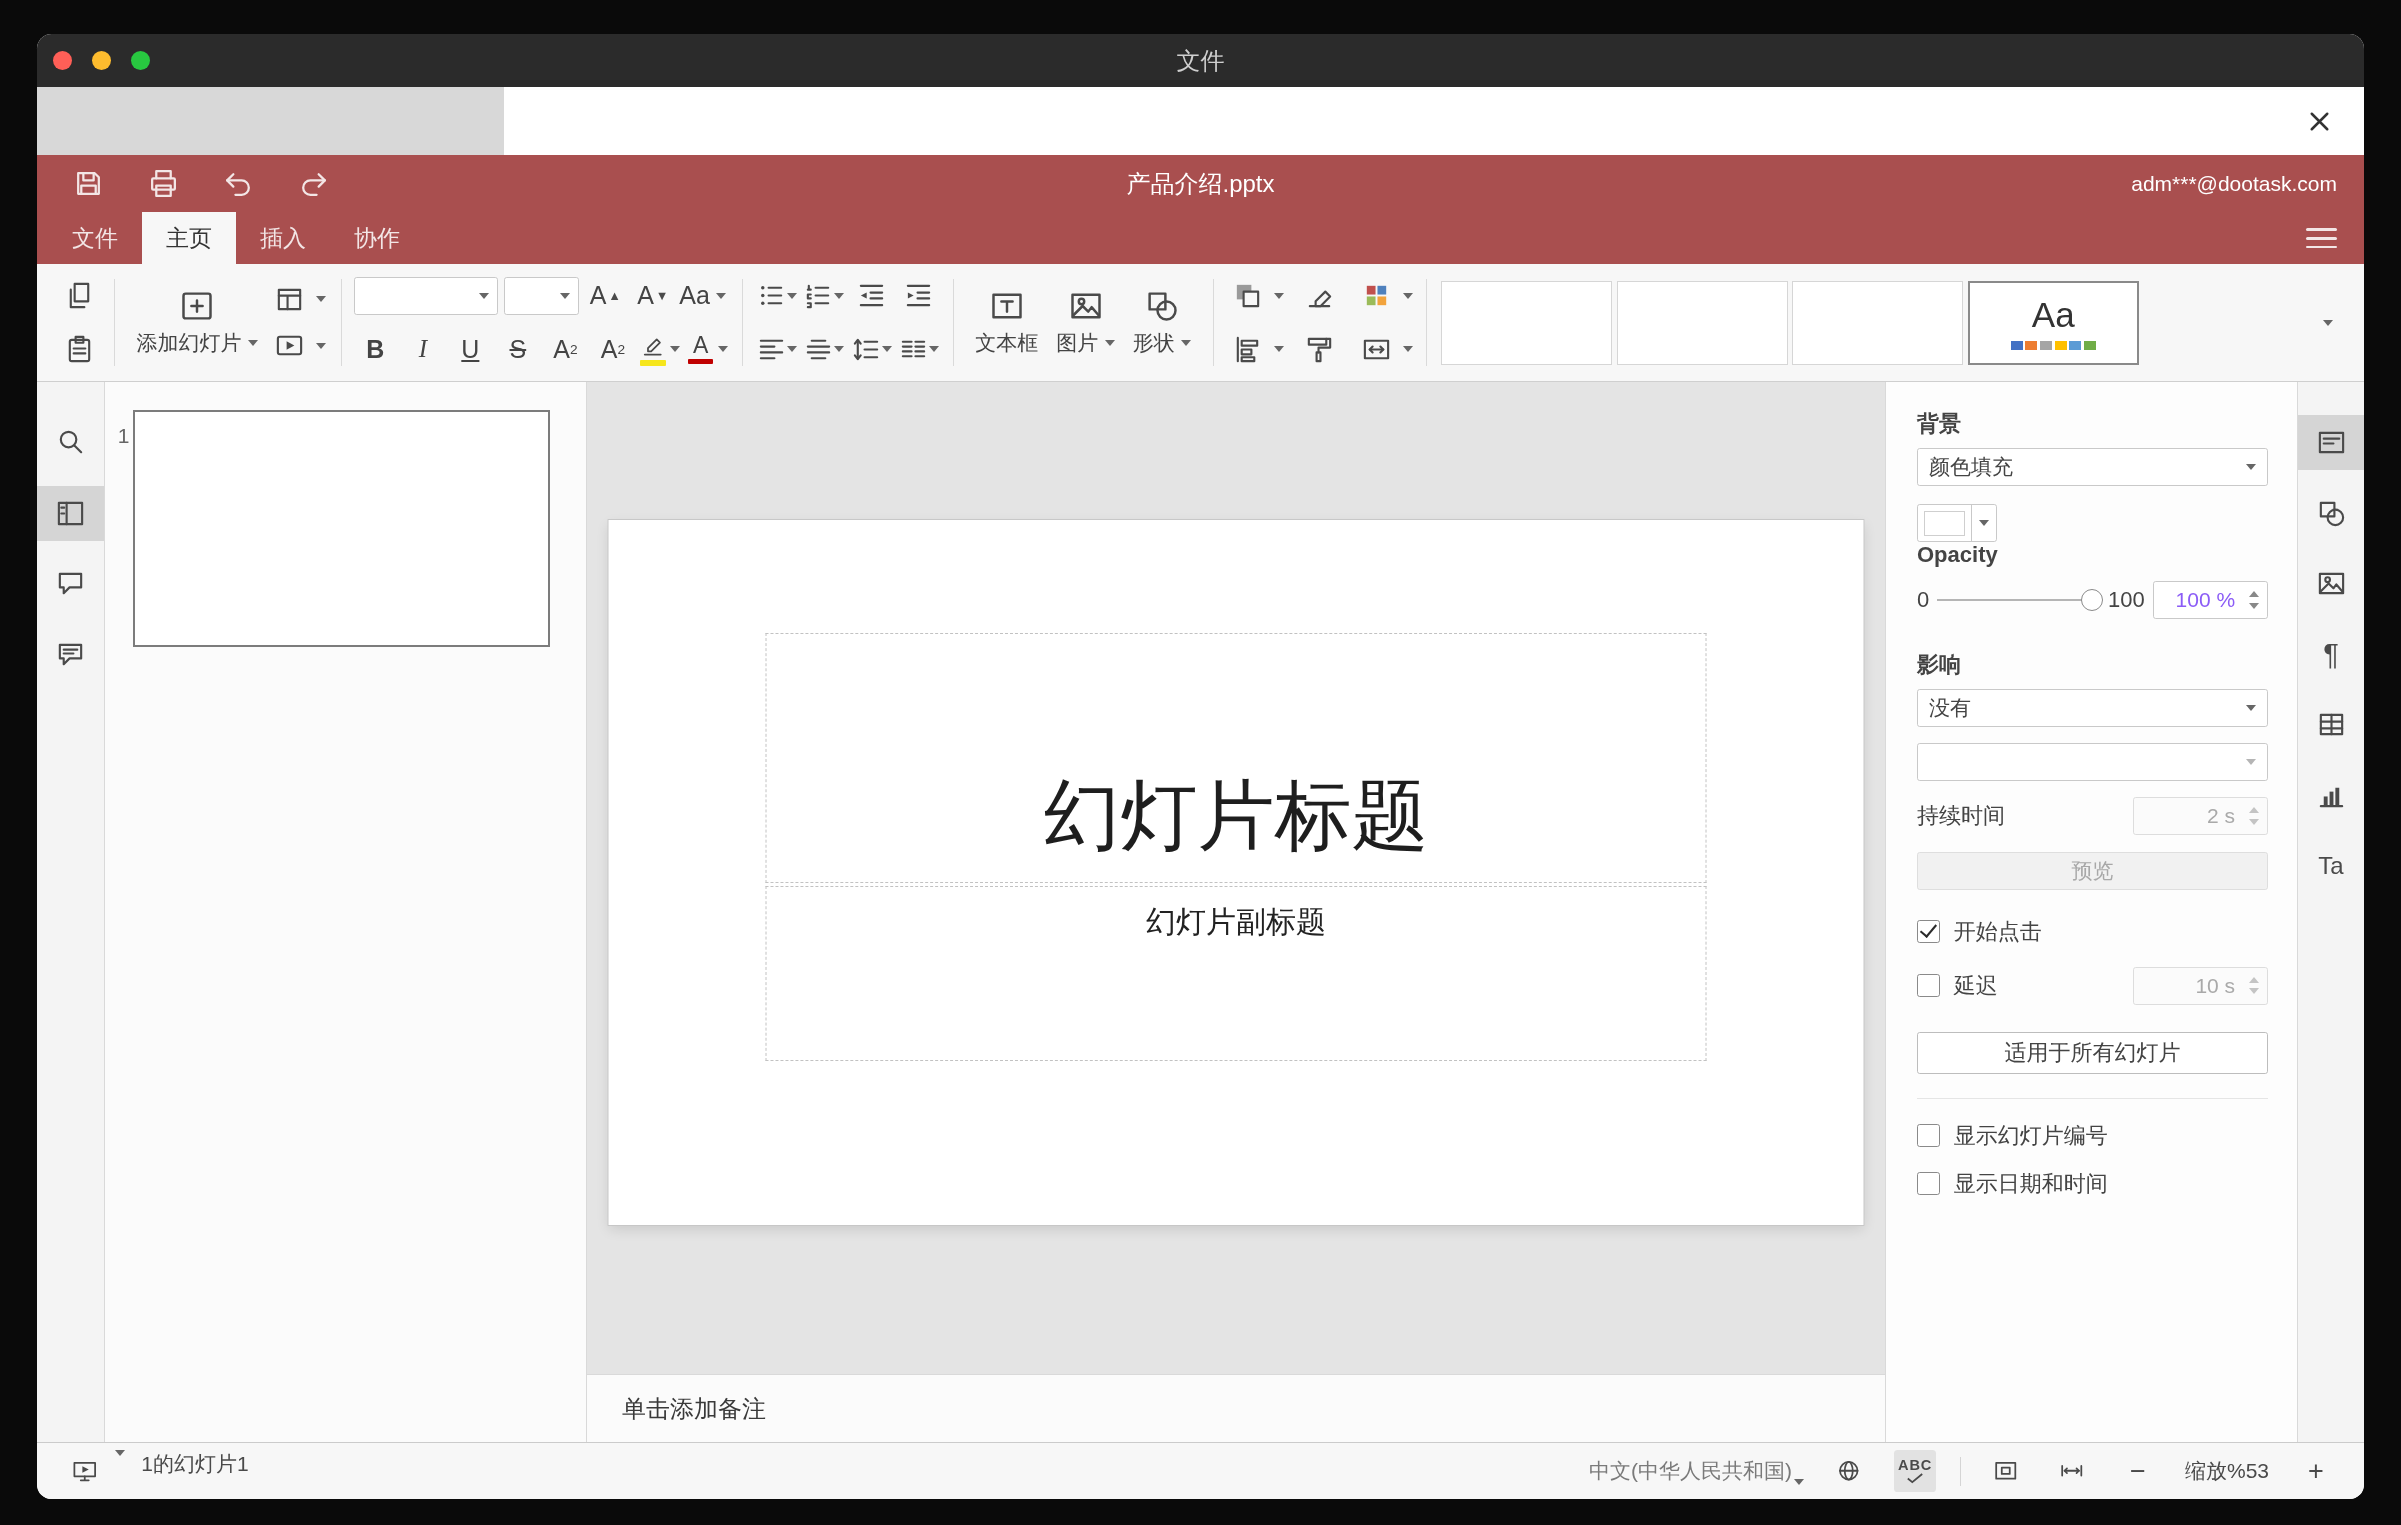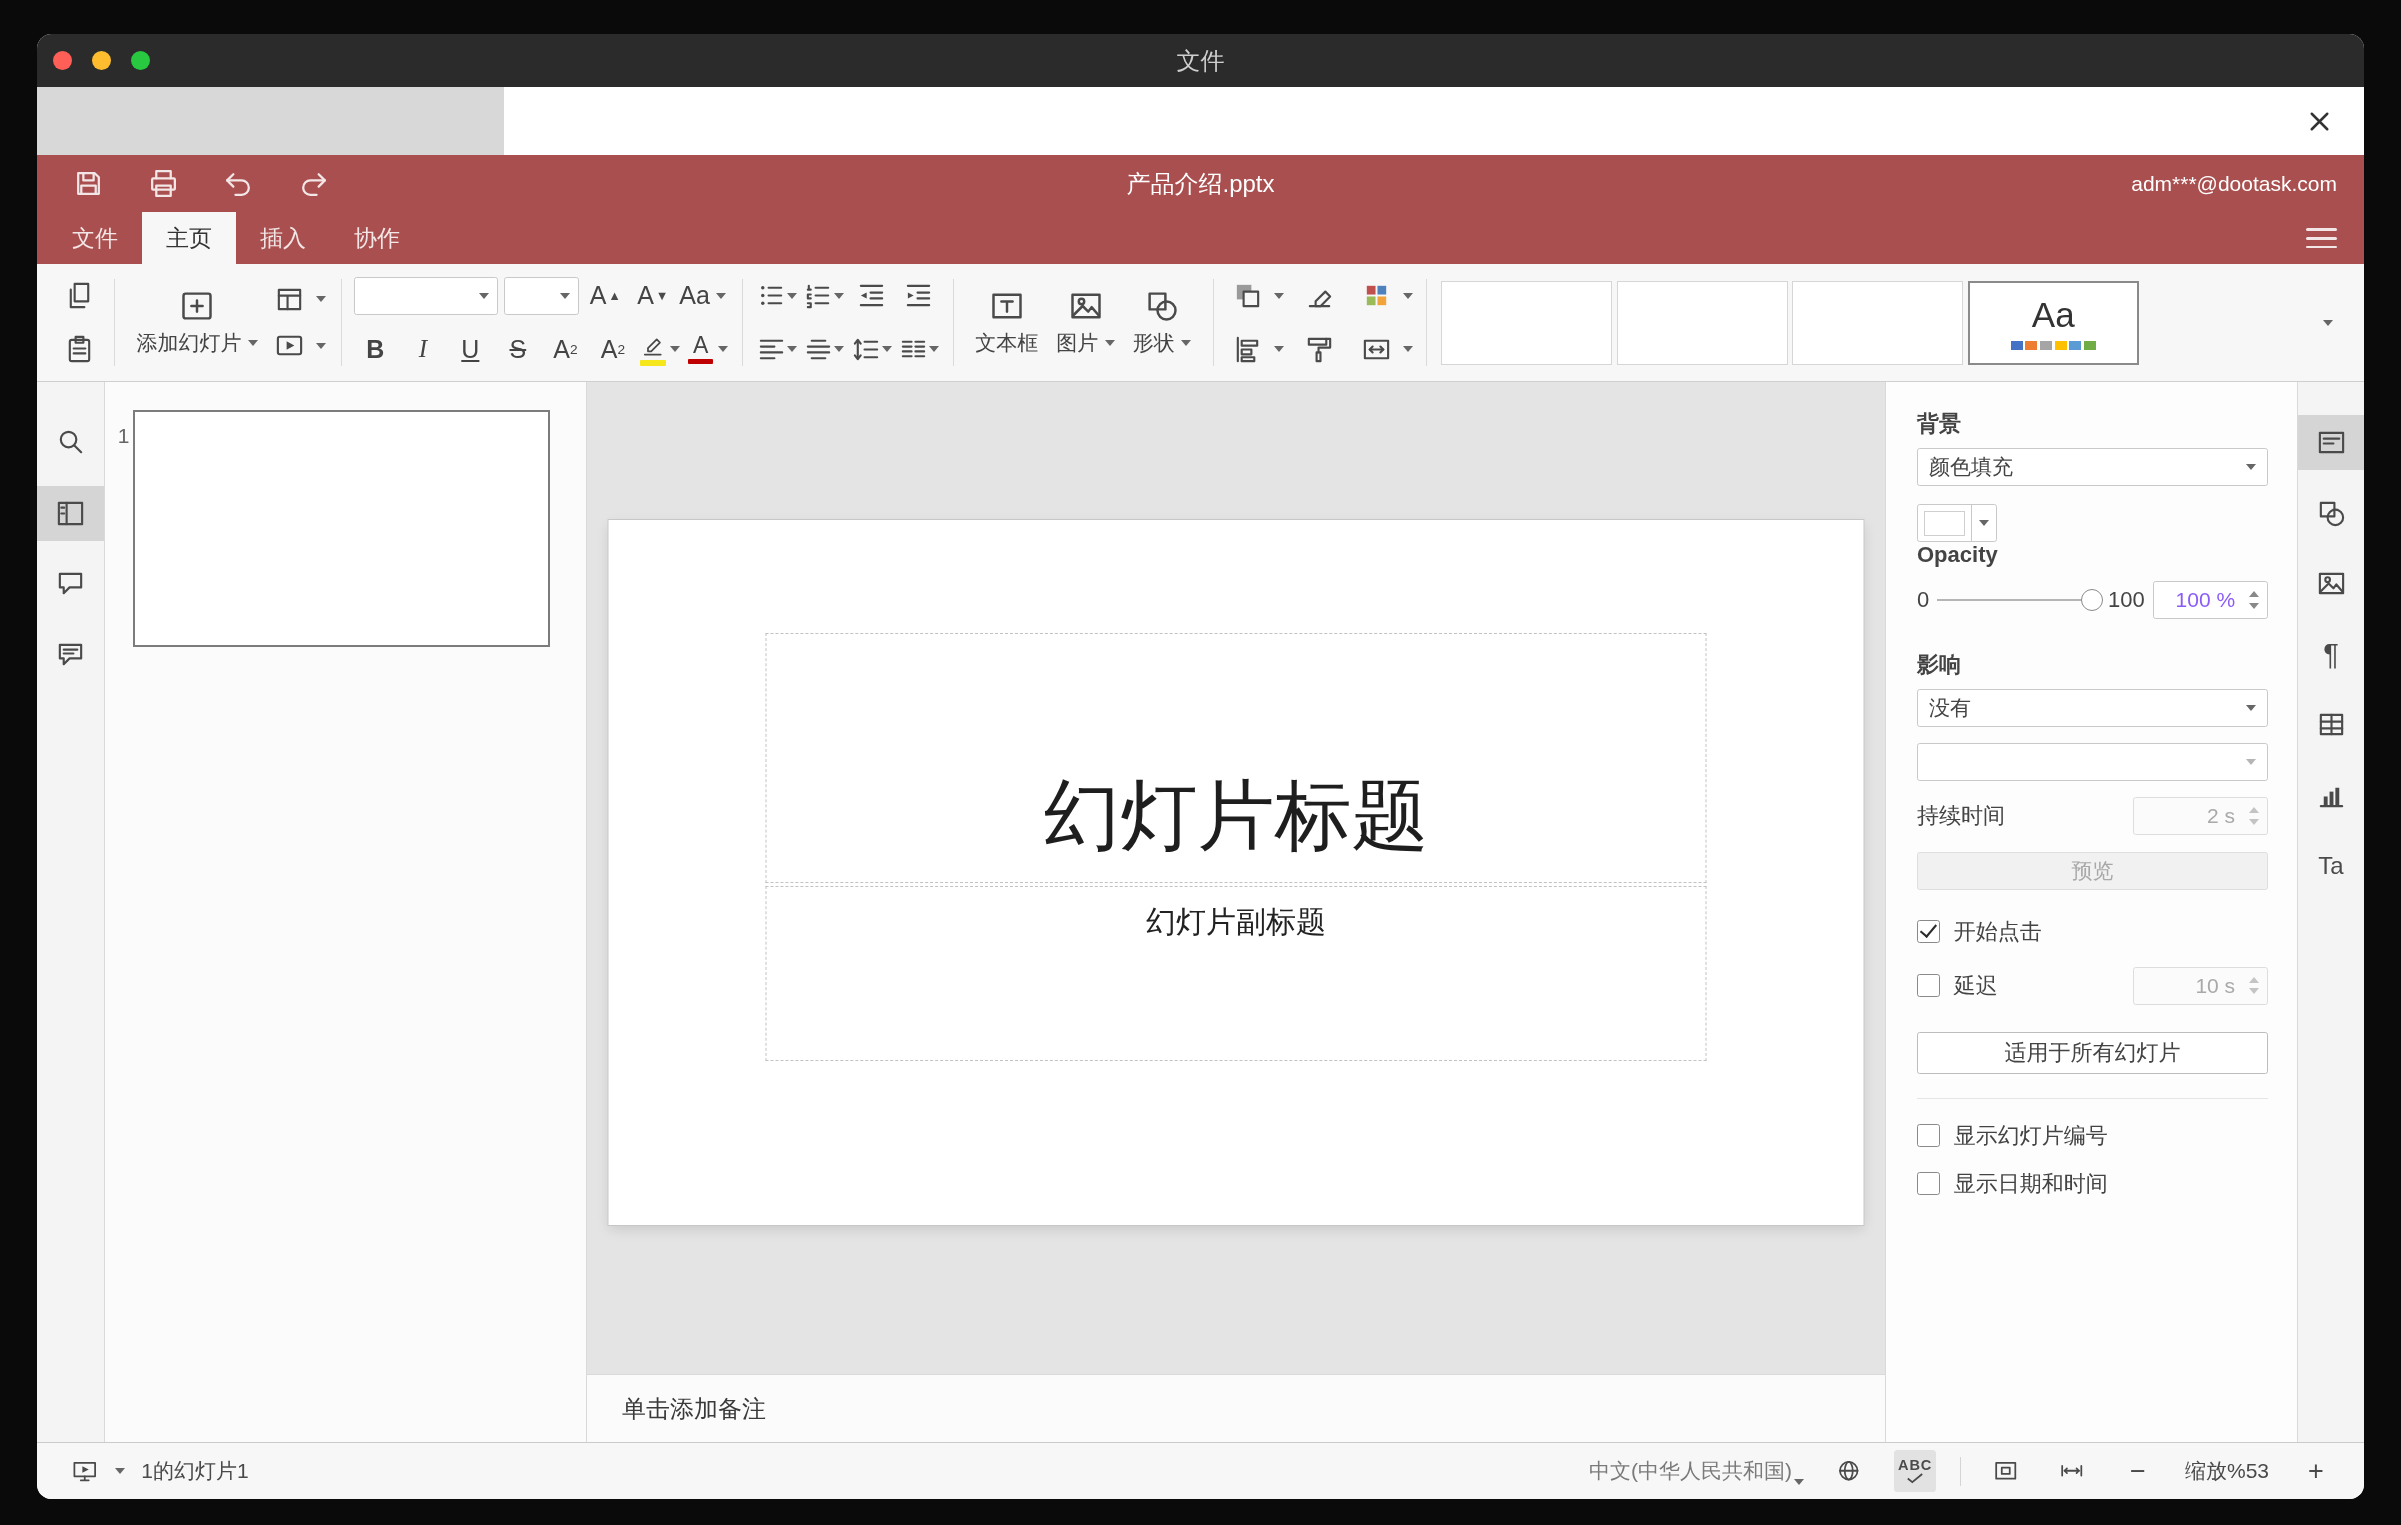--- a/index.html
+++ b/index.html
@@ -98,21 +98,21 @@
   .ar-dn { width:0; height:0; border-left:5.5px solid transparent; border-right:5.5px solid transparent; border-top:6.4px solid #888; }
   .btn-preview { height:38px; margin-top:16.4px; background:#f1f1f1; border:0.9px solid #dedede; border-radius:2.7px; color:#a8a8a8; font-size:21px; display:flex; align-items:center; justify-content:center; }
   .cbrow { display:flex; align-items:center; gap:13.7px; font-size:22px; color:#444; }
   .cb { width:23px; height:23px; border:1.8px solid #8a8a8a; border-radius:2.7px; background:#fff; position:relative; flex:0 0 auto; }
   .cb.checked::after { content:""; position:absolute; left:5.5px; top:0px; width:7.3px; height:13.7px; border-right:2.7px solid #2b2b2b; border-bottom:2.7px solid #2b2b2b; transform:rotate(40deg); }
   .btn-apply { height:42px; margin-top:27px; background:#fff; border:0.9px solid #bdbdbd; border-radius:2.7px; color:#444; font-size:22px; display:flex; align-items:center; justify-content:center; }
   .hline { border-top:0.9px solid #e5e5e5; margin:24px 0 22px 0; }
 
   
   .statusbar { height:57px; background:#f7f7f7; border-top:0.9px solid #cbcbcb; display:flex; align-items:center; padding:0 27px; gap:20px; font-size:21px; color:#4a4a4a; flex:0 0 auto; }
-  .sb-left { display:flex; align-items:center; gap:9px; }
+  .sb-left { display:flex; align-items:flex-start; gap:9px; }
   .sb-right { margin-left:auto; display:flex; align-items:center; gap:24px; }
   .sb-tile { width:42px; height:42px; display:flex; flex-direction:column; align-items:center; justify-content:center; border-radius:3.6px; }
   .sb-tile.toggled { background:#e2e2e2; }
   .vsep { width:0.9px; height:29px; background:#d5d5d5; }
   .spell-abc { font-size:14.6px; font-weight:700; letter-spacing:0.9px; color:#4a4a4a; line-height:1; }
   .zoomtxt { min-width:88px; text-align:center; }
 
   
   svg.ic { width:31px; height:31px; fill:none; stroke:#4a4a4a; stroke-width:2.2; stroke-linecap:round; stroke-linejoin:round; }
   svg.ic.small { width:25.5px; height:25.5px; }

